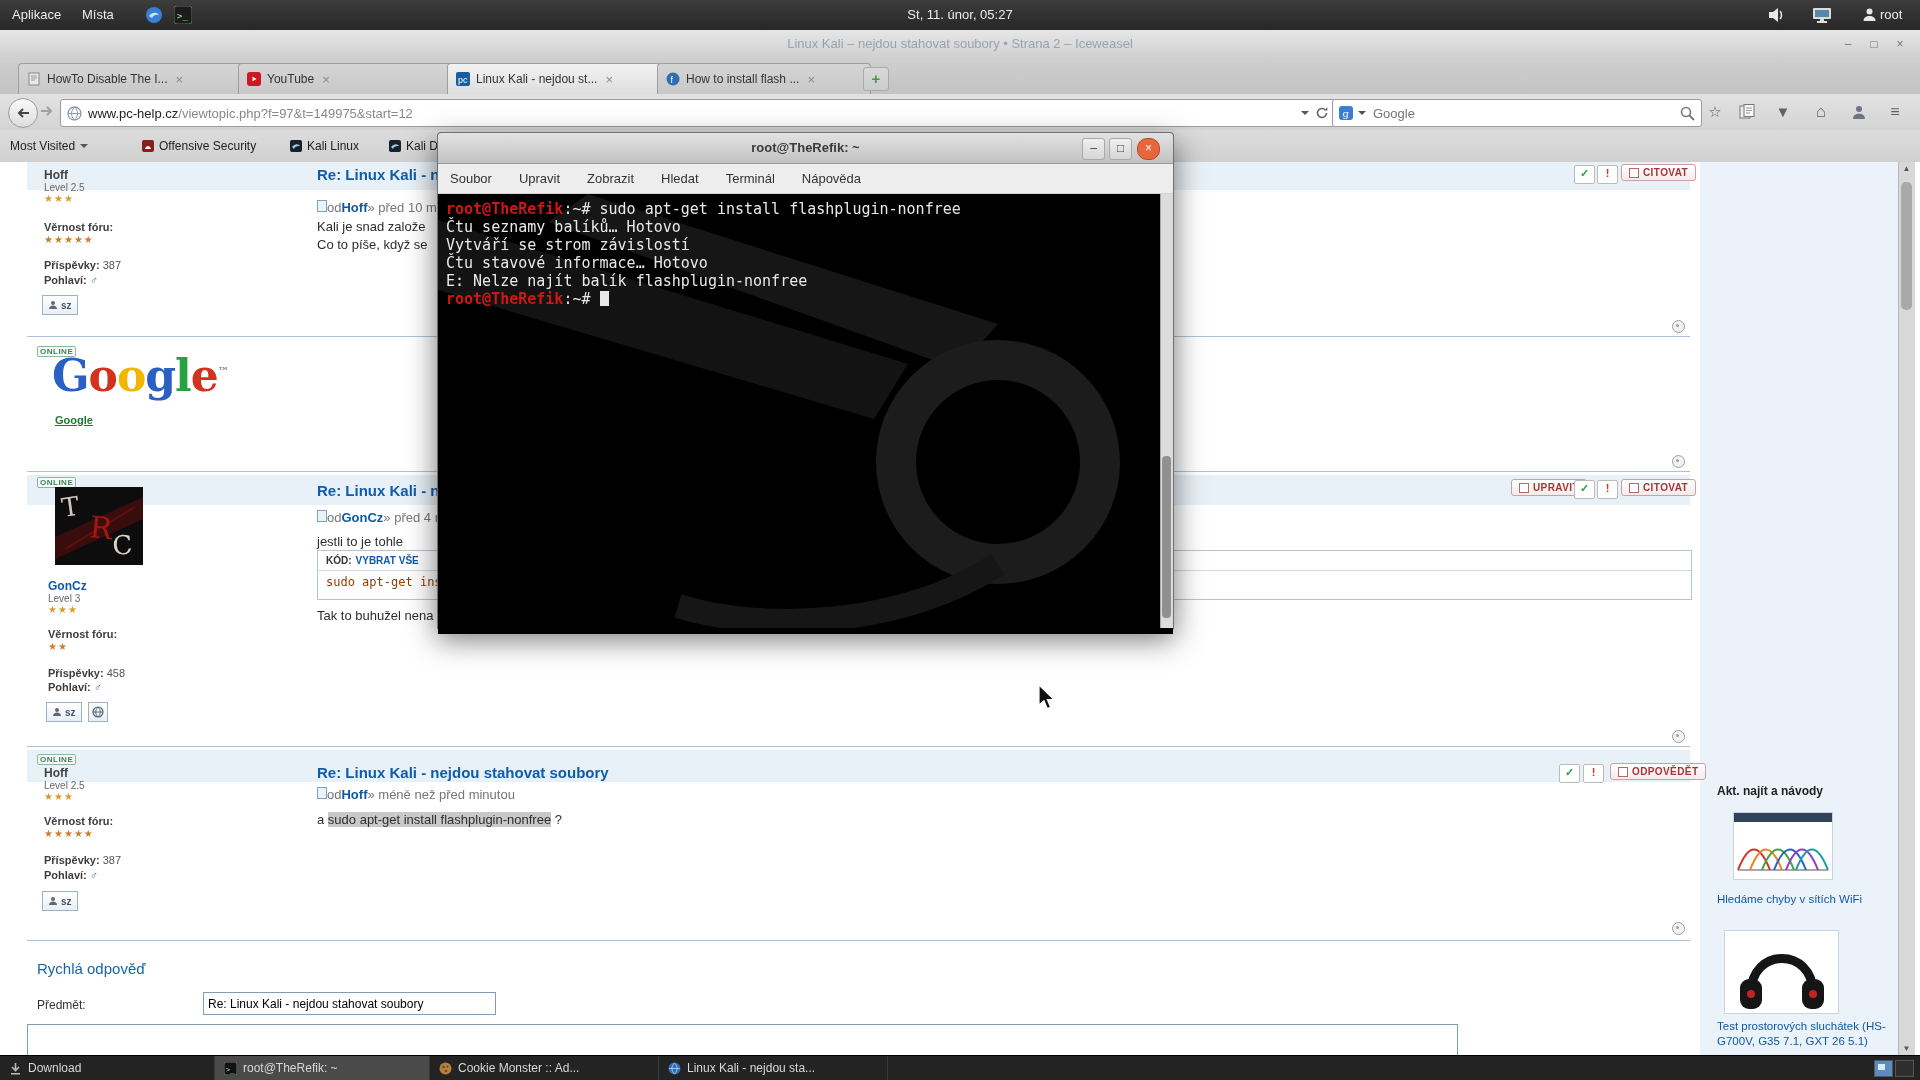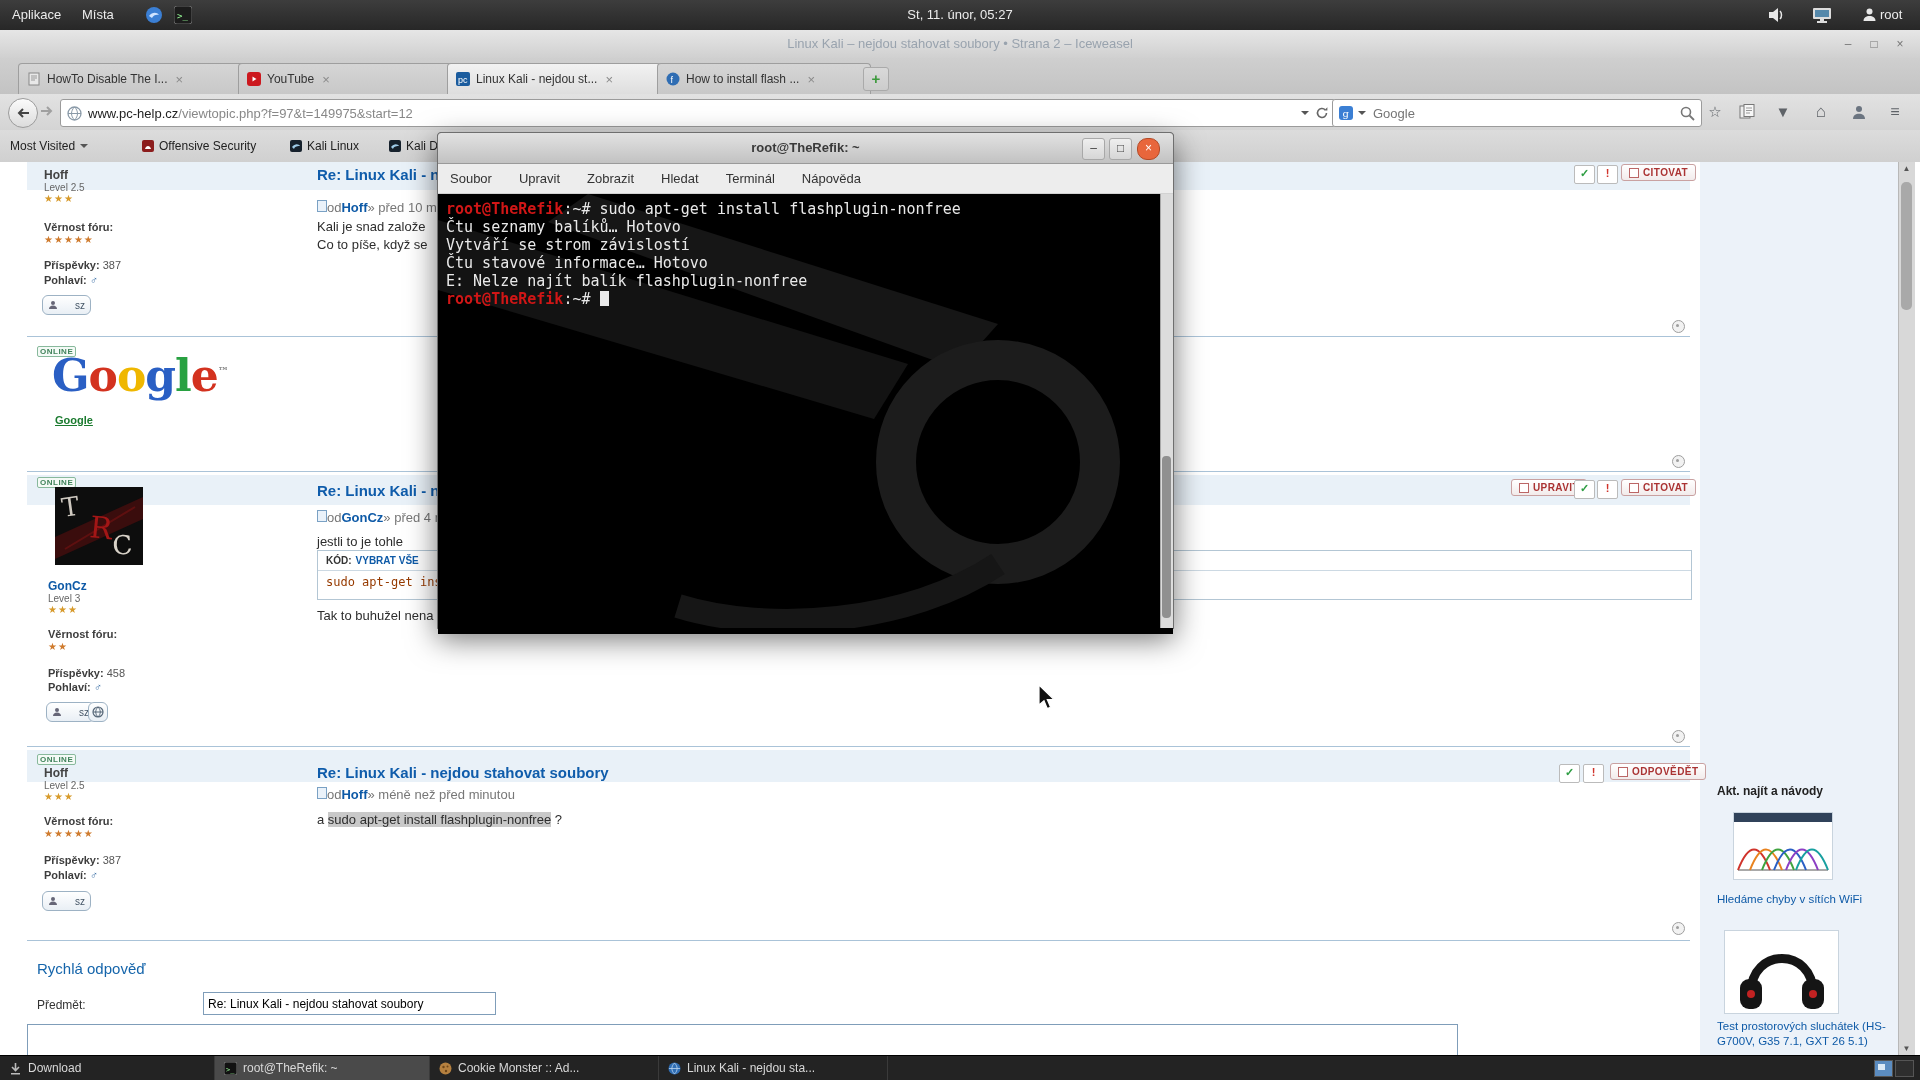--- a/index.html
+++ b/index.html
@@ -43,21 +43,21 @@
   .band{position:absolute;left:27px;width:1663px;background:#e9f1f8}
   .online{position:absolute;font-size:8px;font-weight:bold;color:#41835b;border:1px solid #88b99c;border-radius:2px;padding:0 2px;background:#f4faf6;letter-spacing:.5px}
   .uname{position:absolute;font-size:12px;font-weight:bold;color:#444}
   .uname.link{color:#0e5aa7}
   .small{position:absolute;font-size:10px;color:#666}
   .stars{position:absolute;font-size:10px;color:#d79a2b;letter-spacing:1px}
   .stars.loyal{color:#cf7b2e}
   .plabel{position:absolute;font-size:11px;color:#3d3d3d;font-weight:bold}
   .pval{font-weight:normal;color:#555}
   .male{color:#3a6ea5;font-weight:normal}
-  .szbtn{position:absolute;height:18px;border:1px solid #9db2c4;border-radius:6px;background:linear-gradient(#ffffff,#e9eff5);display:flex;align-items:center;gap:17px;padding:0 5px;font-size:10px;font-weight:normal;color:#456}
+  .szbtn{position:absolute;height:18px;border:1px solid #9db2c4;border-radius:0;background:linear-gradient(#ffffff,#e9eff5);display:flex;align-items:center;gap:3px;padding:0 5px;font-size:10px;font-weight:bold;color:#456}
   .ptitle{position:absolute;font-size:15px;font-weight:bold;color:#0f5cab}
   .pmeta{position:absolute;font-size:13px;color:#777;display:flex;align-items:flex-start}
   .pmeta b{color:#0e5aa7}
   .micon{width:8px;height:10px;border:1px solid #7aa1c4;display:inline-block;background:#eaf2fa}
   .pbody{position:absolute;font-size:13px;color:#2d2d2d;white-space:pre}
   .mini{position:absolute;width:19px;height:17px;border:1px solid #bbb;background:#fff;border-radius:2px;text-align:center;line-height:15px;font-size:11px;font-weight:bold}
   .mini.ok{color:#2f9e44}
   .mini.warn{color:#d0342c}
   .pill{position:absolute;display:flex;align-items:center;gap:4px;border:1px solid #c9a1a1;border-radius:3px;background:linear-gradient(#ffffff,#f2ebeb);color:#a33;font-weight:bold;font-size:10px;padding:2px 7px;letter-spacing:.4px}
   .pico{width:8px;height:8px;border:1px solid #b66;background:#fff}

